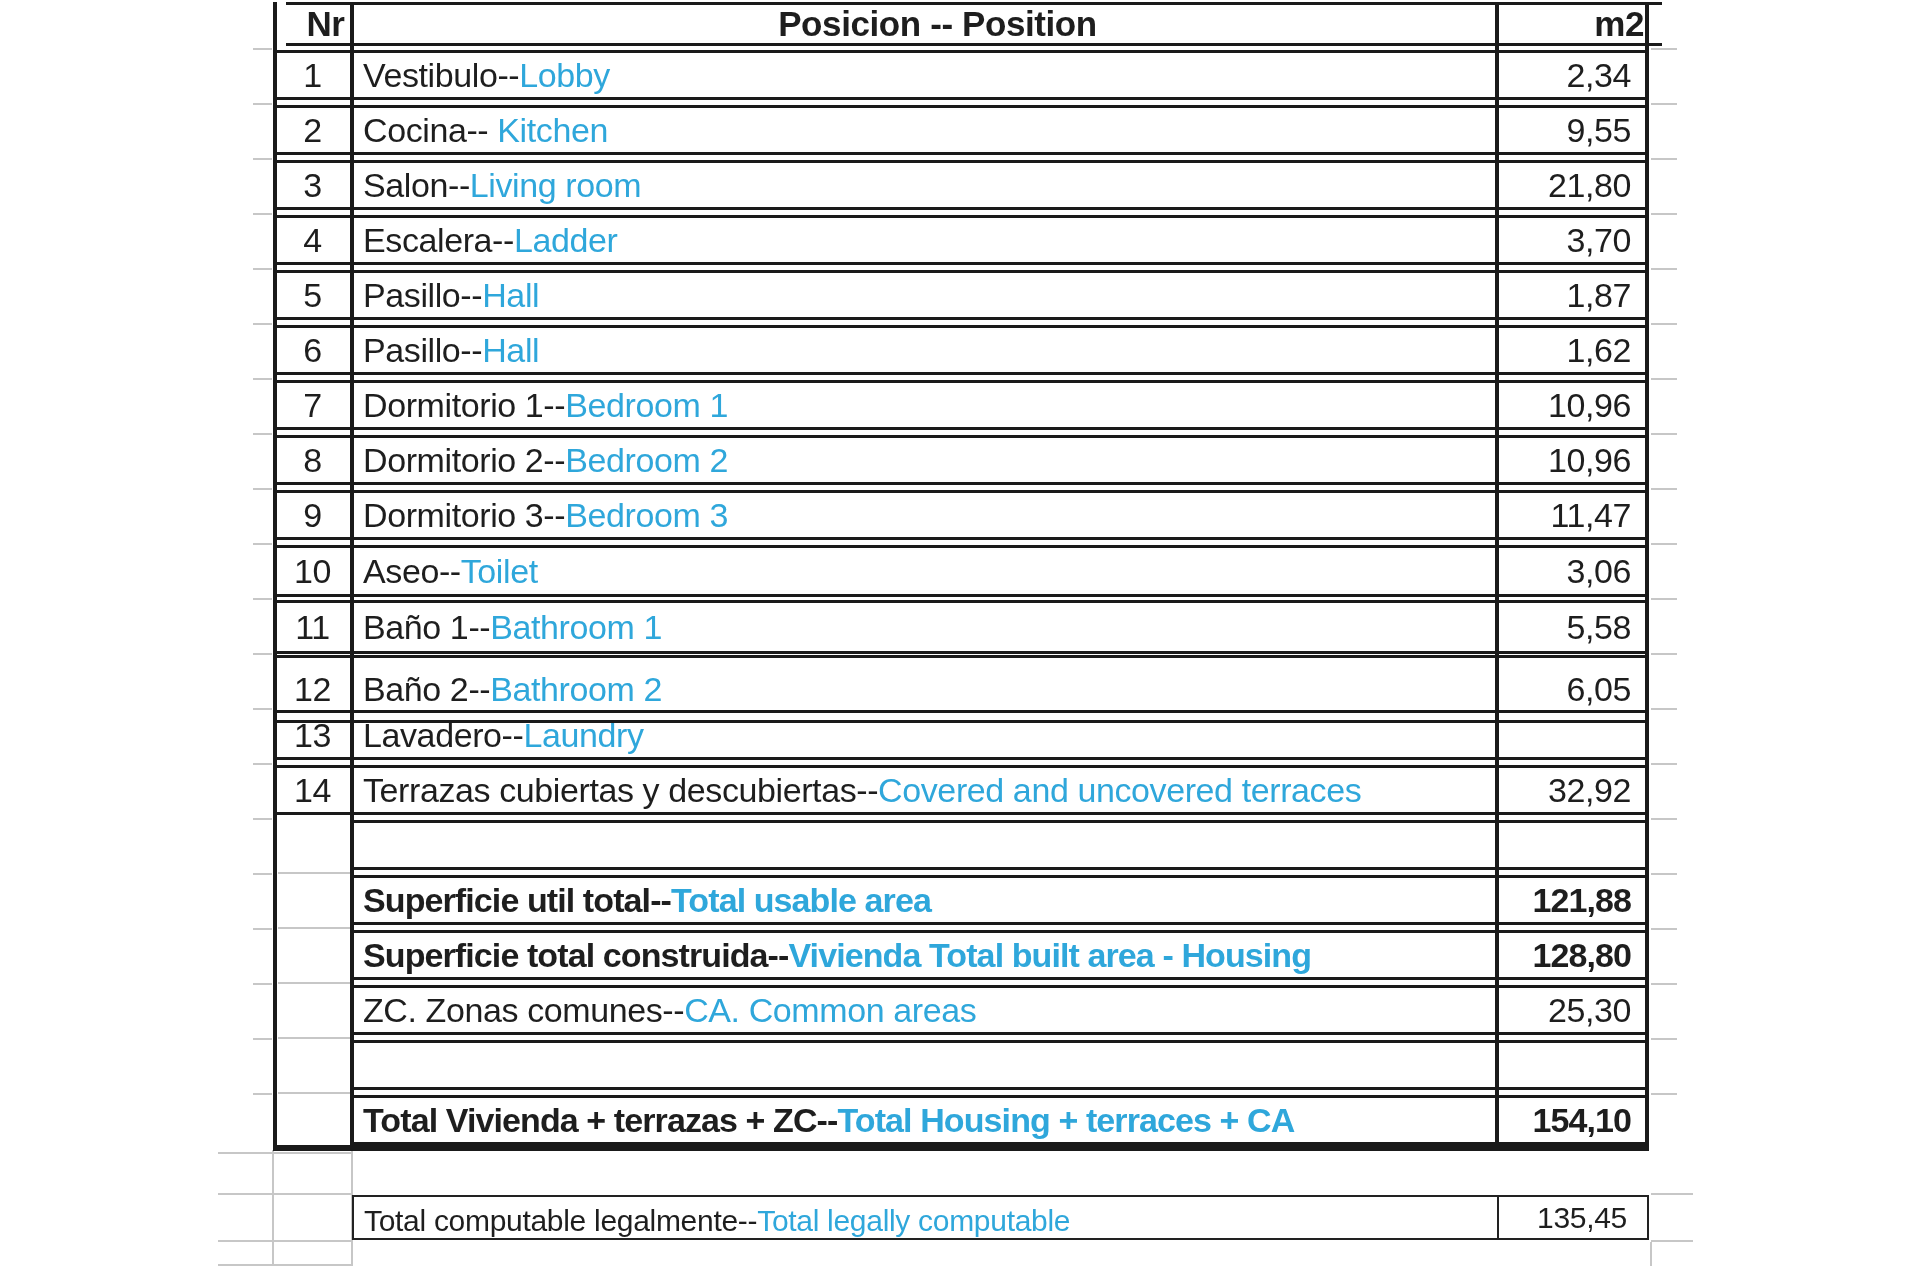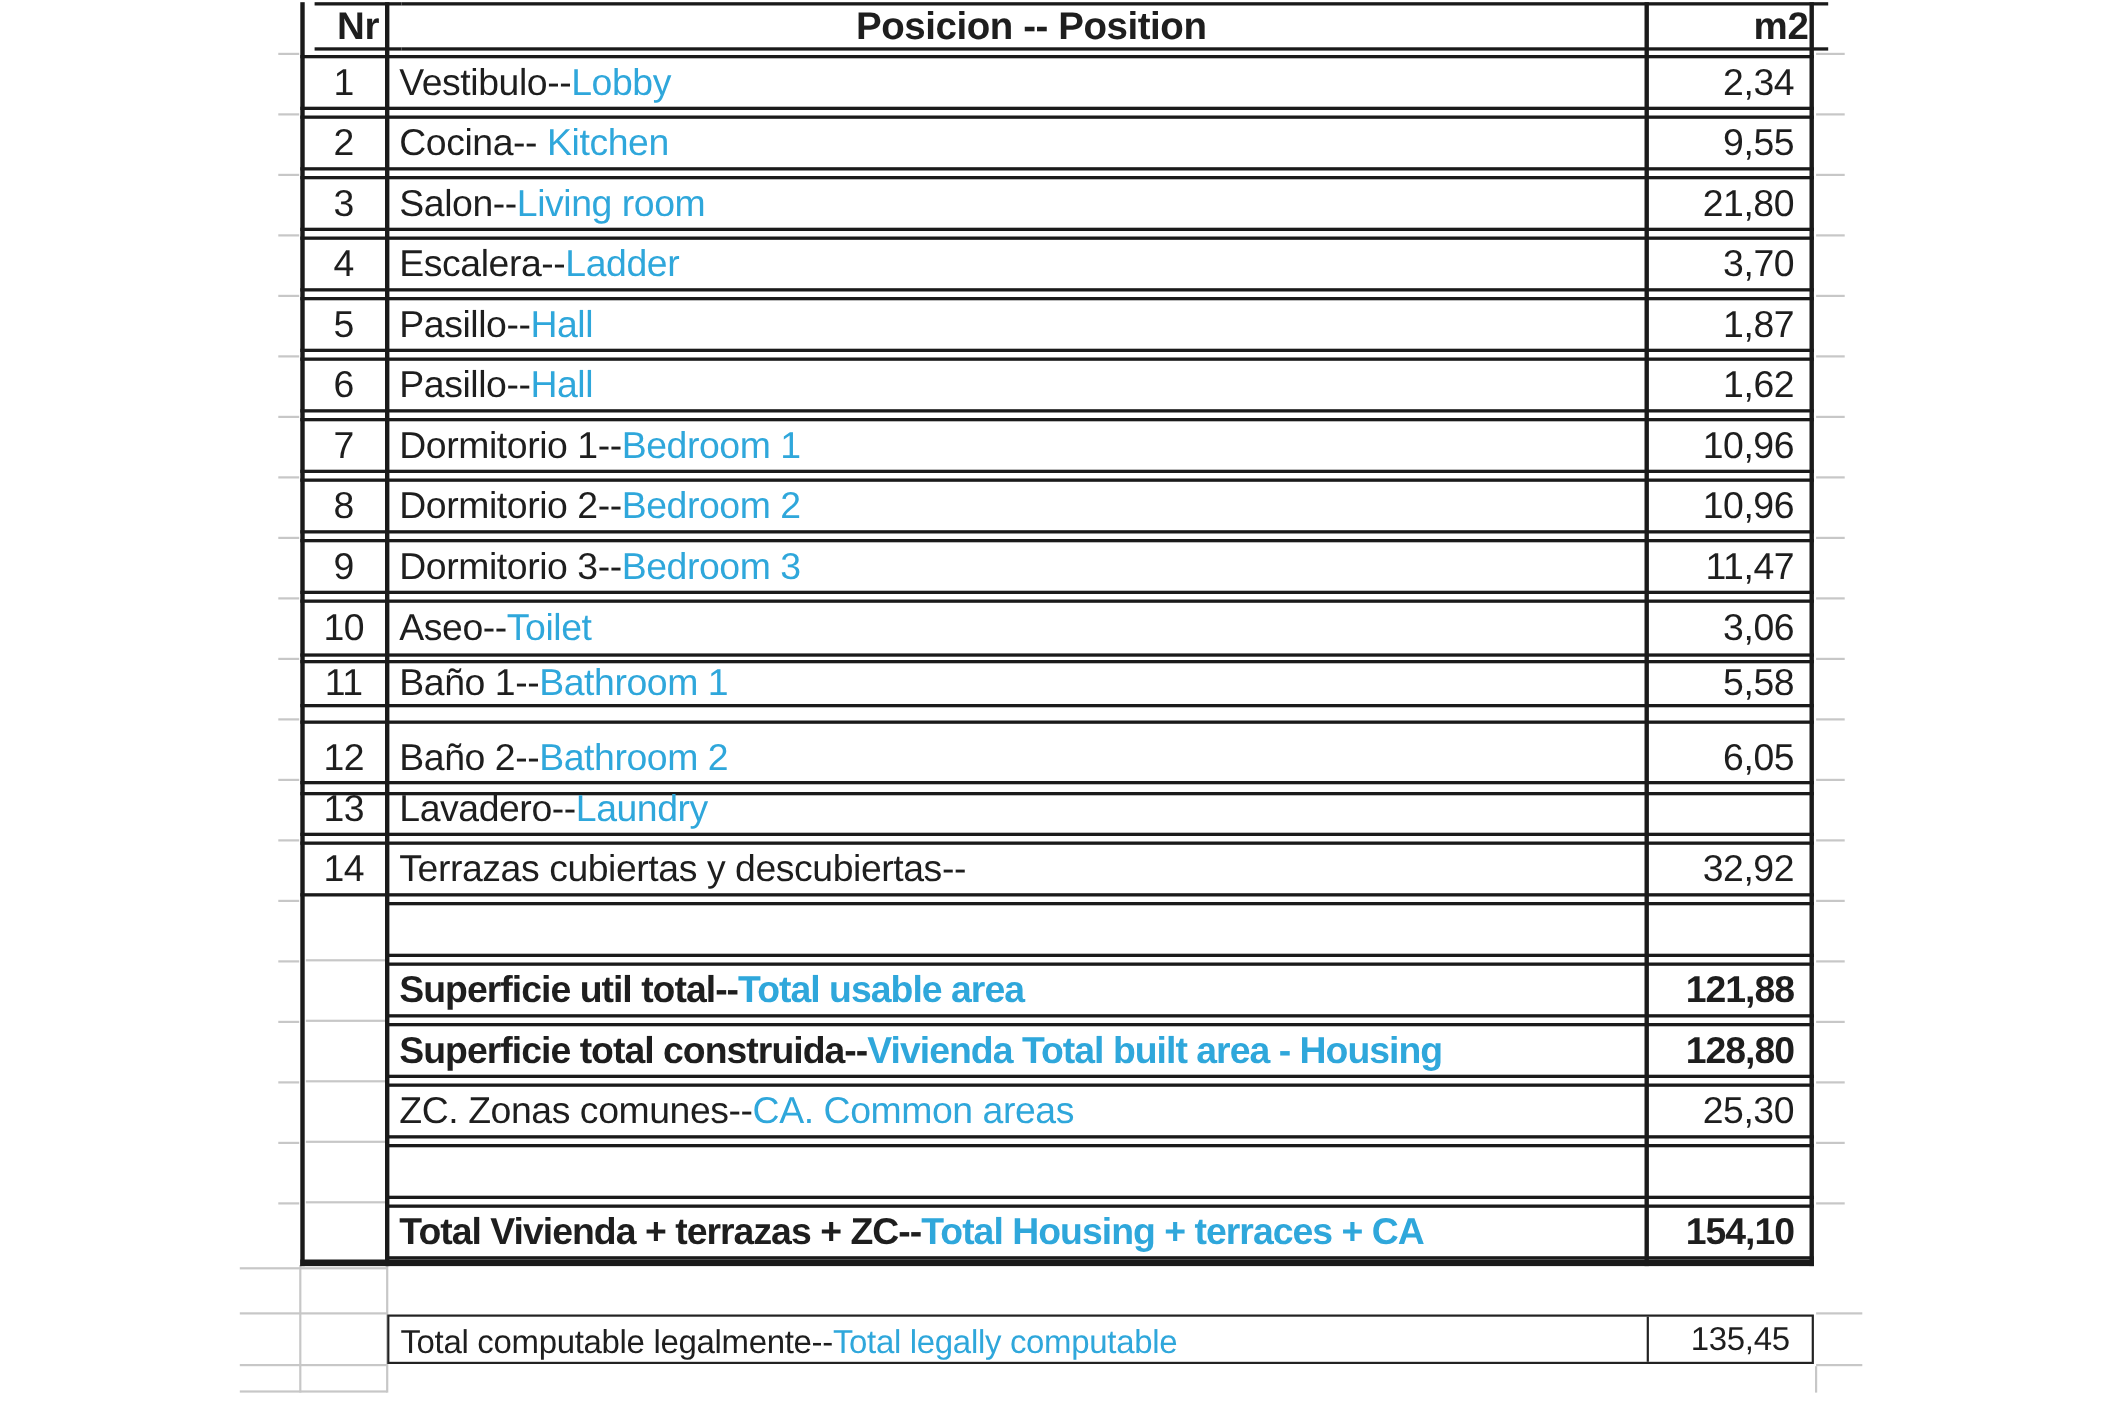--- a/index.html
+++ b/index.html
@@ -156,21 +156,21 @@
         </div>
         <div class="row" style="top: 543px; height: 52px;">
           <div class="cell nr bordered">10</div>
           <div class="cell pos bordered">
             <span class="es">Aseo</span>
             <span class="sep"> -- </span>
             <span class="en">Toilet</span>
           </div>
           <div class="cell m2 bordered">3,06</div>
         </div>
-        <div class="row" style="top: 598px; height: 43px; text-align: right;">
+        <div class="row" style="top: 598px; height: 54px; text-align: right;">
           <div class="cell nr bordered">11</div>
           <div class="cell pos bordered">
             <span class="es">Baño 1</span>
             <span class="sep"> -- </span>
             <span class="en">Bathroom 1</span>
           </div>
           <div class="cell m2 bordered">5,58</div>
         </div>
         <div class="row" style="top: 653px; height: 68px;">
           <div class="cell nr bordered">12</div>
@@ -188,20 +188,21 @@
             <span class="sep"> -- </span>
             <span class="en">Laundry</span>
           </div>
           <div class="cell m2 bordered"></div>
         </div>
         <div class="row" style="top: 763px; height: 50px;">
           <div class="cell nr bordered">14</div>
           <div class="cell pos bordered">
             <span class="es">Terrazas cubiertas y descubiertas</span>
             <span class="sep"> -- </span>
+            <span class="en">Covered and uncovered terraces</span>
           </div>
           <div class="cell m2 bordered">32,92</div>
         </div>
         <div class="row" style="top: 818px; height: 50px;">
           <div class="cell nr"></div>
           <div class="cell pos bordered"></div>
           <div class="cell m2 bordered"></div>
         </div>
         <div class="row bold" style="top: 873px; height: 50px;">
           <div class="cell nr"></div>

